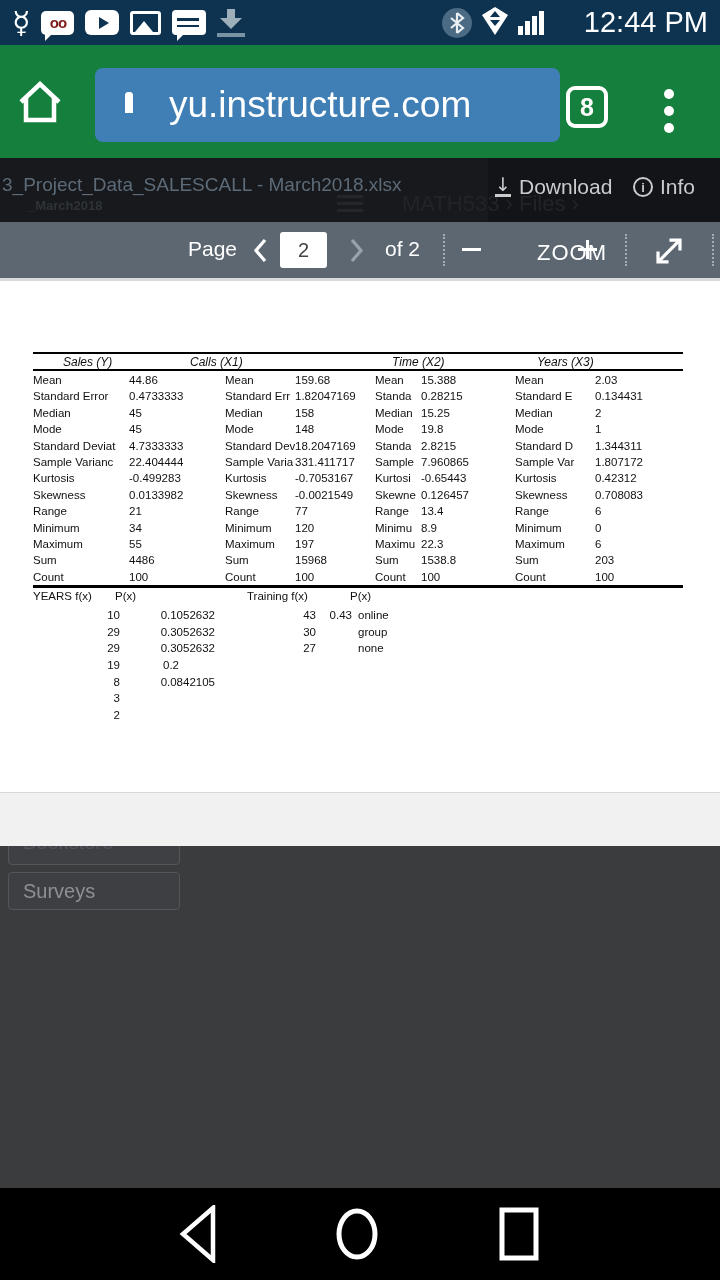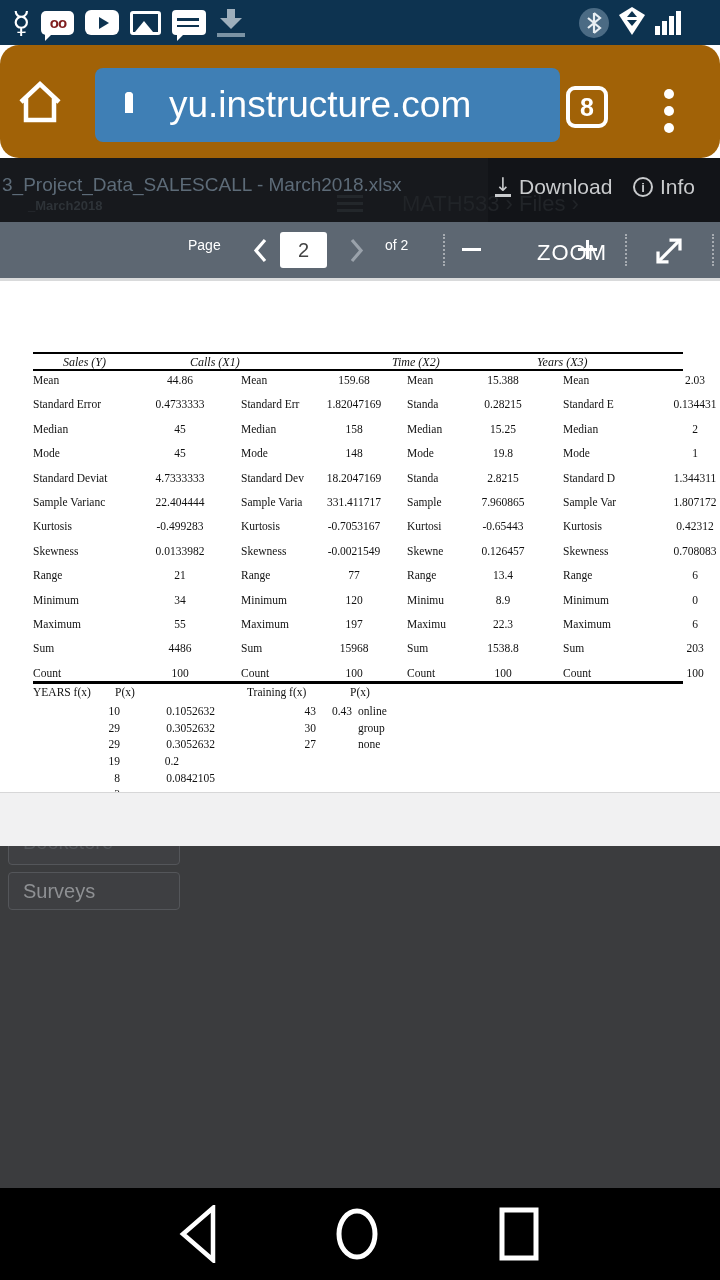--- a/index.html
+++ b/index.html
@@ -29,21 +29,21 @@
   .ic-bt { width:30px; height:30px; border-radius:50%; background:rgba(150,175,195,.45); display:flex; align-items:center; justify-content:center; }
   .ic-signal { display:flex; align-items:flex-end; gap:2px; }
   .ic-signal i { display:block; width:5px; background:#fff; }
   .ic-signal i:nth-child(1){height:9px} .ic-signal i:nth-child(2){height:14px} .ic-signal i:nth-child(3){height:19px} .ic-signal i:nth-child(4){height:24px}
   .ic-battery { width:18px; position:relative; }
   .ic-battery .nub { width:8px; height:3px; background:#fff; margin:0 auto; }
   .ic-battery .body { width:18px; height:25px; background:linear-gradient(#0d3350 0 4px, #fff 4px); }
   .sb-time { color:#fff; font-size:29px; margin-left:4px; }
 
   
-  .browser-bar { position:absolute; top:45px; left:0; width:720px; height:113px; background:#a16207;border-radius:19px; }
+  .browser-bar { position:absolute; top:45px; left:0; width:720px; height:113px; background:#15803d; }
   .home-icon { position:absolute; left:16px; top:34px; }
   .url-pill { position:absolute; left:95px; top:23px; width:465px; height:74px; background:#3f7fb5; border-radius:8px; display:flex; align-items:center; }
   .lock-icon { margin-left:30px; width:24px; }
   .lock-icon .shackle { width:16px; height:15px; border:4px solid #fff; border-bottom:none; border-radius:8px 8px 0 0; margin:0 auto; }
   .lock-icon .lockbody { width:24px; height:17px; background:#fff; border-radius:3px; }
   .url-text { color:#fff; font-size:37px; margin-left:20px; white-space:nowrap; }
   .tab-badge { position:absolute; left:566px; top:41px; width:42px; height:42px; border:4px solid #fff; border-radius:9px; color:#fff; font-size:25px; font-weight:bold; display:flex; align-items:center; justify-content:center; }
   .menu-dots { position:absolute; left:664px; top:44px; display:flex; flex-direction:column; gap:7px; }
   .menu-dots i { width:10px; height:10px; border-radius:50%; background:#fff; }
 
@@ -58,38 +58,38 @@
   .fh-btn { position:absolute; top:17px; display:flex; align-items:center; gap:7px; color:#c9cbcd; font-size:21px; cursor:pointer; }
   .dl-btn { left:494px; }
   .info-btn { left:633px; }
   .dl-icon { display:flex; flex-direction:column; align-items:center; width:18px; }
   .dl-icon .arr { font-size:19px; line-height:14px; font-family:"DejaVu Sans",sans-serif; }
   .dl-icon .bar { width:16px; height:2.5px; background:#c9cbcd; margin-top:3px; }
   .info-icon { width:20px; height:20px; border:2px solid #c9cbcd; border-radius:50%; display:flex; align-items:center; justify-content:center; font-size:13px; font-weight:bold; }
 
   
   .pdf-toolbar { position:absolute; top:222px; left:0; width:720px; height:56px; background:#5d6772; color:#fff; }
-  .tb-label { position:absolute; font-size:14px; }
+  .tb-label { position:absolute; font-size:21px; }
   .page-input { position:absolute; left:280px; top:10px; width:47px; height:36px; background:#fff; border:none; border-radius:3px; text-align:center; font-size:20px; color:#444; font-family:"Liberation Sans",sans-serif; }
   .tb-div { position:absolute; top:12px; height:32px; border-left:2px dotted rgba(255,255,255,.45); }
   .minus-bar { position:absolute; left:462px; top:26px; width:19px; height:3px; background:#fff; }
   .plus-icon { position:absolute; left:578px; top:18px; width:19px; height:19px; }
   .plus-icon::before { content:""; position:absolute; top:8px; left:0; width:19px; height:3px; background:#fff; }
   .plus-icon::after { content:""; position:absolute; left:8px; top:0; width:3px; height:19px; background:#fff; }
   .toolbar-shadow { position:absolute; top:278px; left:0; width:720px; height:3px; background:#d9dadb; }
 
   
-  .doc { position:absolute; top:281px; left:0; width:720px; height:511px; background:#fff; font-family:Liberation Serif, serif; color:#111; }
+  .doc { position:absolute; top:281px; left:0; width:720px; height:511px; background:#fff; font-family:Liberation Sans, sans-serif; color:#111; }
   .tablewrap { position:absolute; left:33px; top:71px; width:650px; }
   .stats-header { position:relative; height:19px; border-top:2.5px solid #000; border-bottom:2px solid #000; }
   .stats-header span { position:absolute; top:1px; font-style:italic; font-size:12px; white-space:nowrap; }
   .stats-header span:nth-child(1){left:30px} .stats-header span:nth-child(2){left:157px} .stats-header span:nth-child(3){left:359px} .stats-header span:nth-child(4){left:504px}
-  .stats-grid { display:grid; grid-template-columns:96px 86px 80px 70px 56px 84px 90px 88px; font-size:11.5px; line-height:16.4px; border-bottom:3px solid #000; padding-top:1px;gap:8px; }
+  .stats-grid { display:grid; grid-template-columns:96px 86px 80px 70px 56px 84px 90px 88px; font-size:11.5px; line-height:16.4px; border-bottom:3px solid #000; padding-top:1px; }
   .stats-grid .sl { overflow:hidden; white-space:nowrap; }
-  .stats-grid .sv { text-align:center; white-space:nowrap; }
+  .stats-grid .sv { text-align:left; white-space:nowrap; }
   .stats-grid .pl { padding-left:10px; }
   .freq-header { position:relative; height:17px; margin-top:2px; font-size:11.5px; }
   .freq-header span { position:absolute; top:0; white-space:nowrap; }
   .freq-header span:nth-child(1){left:0} .freq-header span:nth-child(2){left:82px} .freq-header span:nth-child(3){left:214px} .freq-header span:nth-child(4){left:317px}
   .freq-grid { display:grid; grid-template-columns:87px 95px 101px 36px auto; font-size:11.5px; line-height:16.6px; }
   .freq-grid .num { text-align:right; white-space:nowrap; }
   .freq-grid .cat { padding-left:6px; }
   .freq-grid .num[data-row="3"].fc1 { padding-right:36px; }
 
   
@@ -141,20 +141,21 @@
           <polygon points="9,14 19,14 14,20" fill="#0d3350"></polygon>
         </svg>
     </span>
     <span class="ic-signal">
         <i></i>
         <i></i>
         <i></i>
         <i></i>
       </span>
     <span class="ic-battery"><span class="nub"></span><span class="body"></span></span>
+    <span class="sb-time">12:44 PM</span>
   </div>
 </div>
 
 <div class="browser-bar">
   <span class="home-icon">
     <svg width="48" height="46" viewBox="0 0 48 46">
         <path d="M5 23 L24 5 L43 23 M10 19.5 V41 H38 V19.5" stroke="#fff" stroke-width="4.5" fill="none" stroke-linejoin="miter"></path>
       </svg>
   </span>
   <div class="url-pill">

